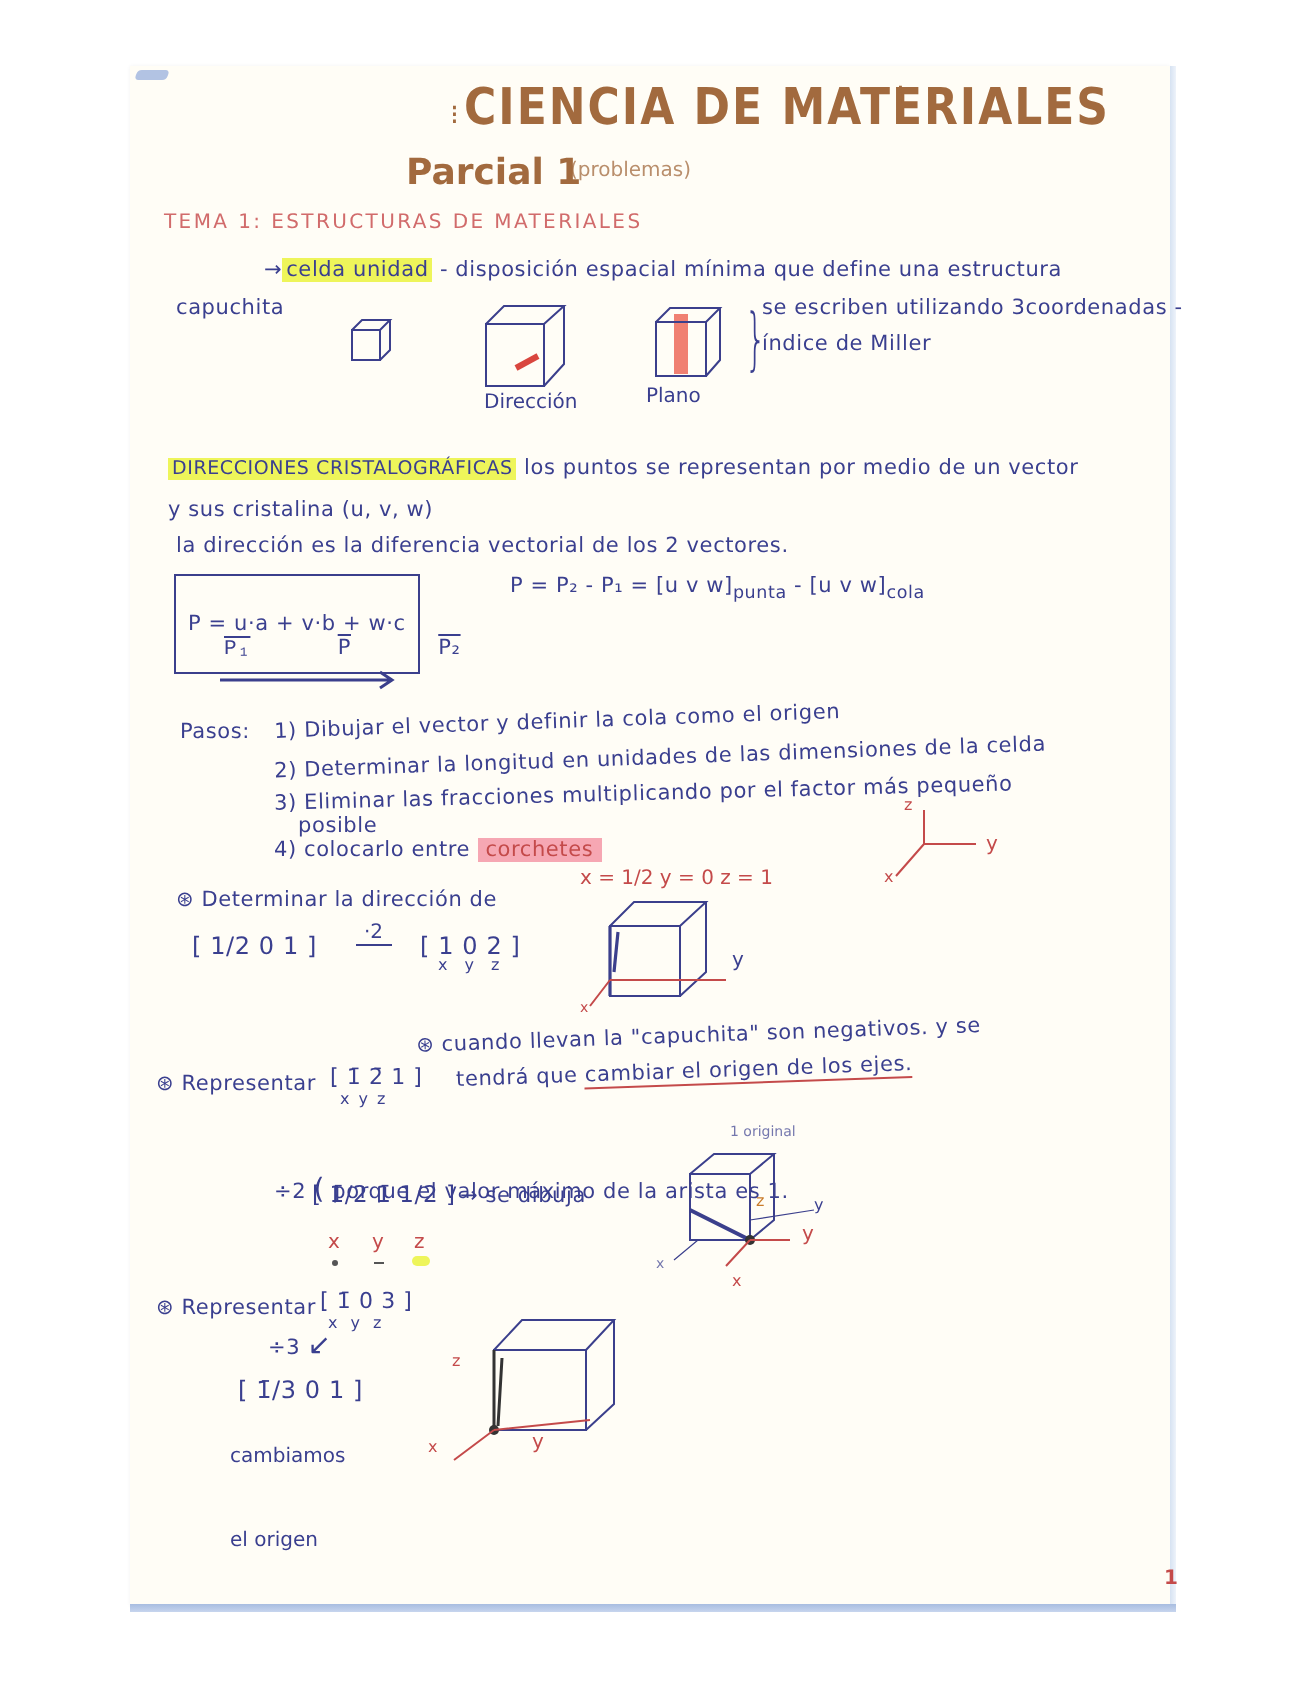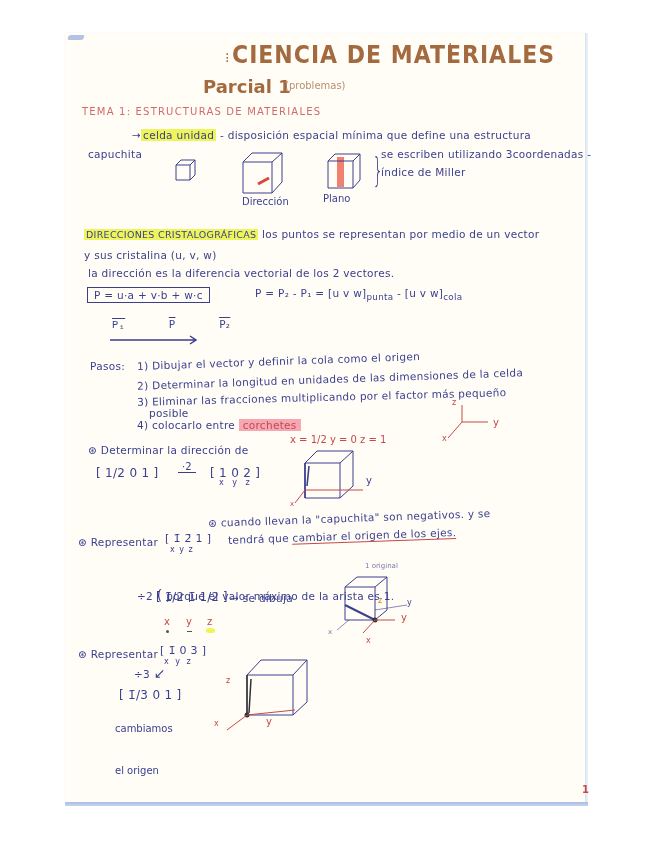--- a/index.html
+++ b/index.html
@@ -27,21 +27,21 @@
   .hw { position: absolute; color: #3a3f8f; font-family: "DejaVu Sans", sans-serif; white-space: nowrap; }
   .brown { color: #a26a3e; }
   .red { color: #c44a4a; }
   .pink-text { color: #d16b6b; }
   .title { font-size: 22px; font-weight: bold; letter-spacing: 1px; transform: scaleY(1.15); }
   .subtitle { font-size: 18px; font-weight: bold; }
   .small { font-size: 10px; }
   .text { font-size: 10.5px; letter-spacing: 0.3px; }
   .hl-yellow { background: #eef55a; padding: 0 2px; }
   .hl-pink { background: #f6a7b3; padding: 0 4px; }
-  .box { border: 1.5px solid #3b3f8c; padding: 1px 6px; }
+  .box { border: 1.5px solid #3b3f8c; padding: 18px 6px; }
   svg { position: absolute; overflow: visible; }
   .underline-red { border-bottom: 1.2px solid #c44a4a; }
 </style>
 </head>
 <body>
 
 <div class="page"></div>
 <div class="page-edge-right"></div>
 <div class="page-edge-bottom"></div>
 <div class="corner-mark"></div>

